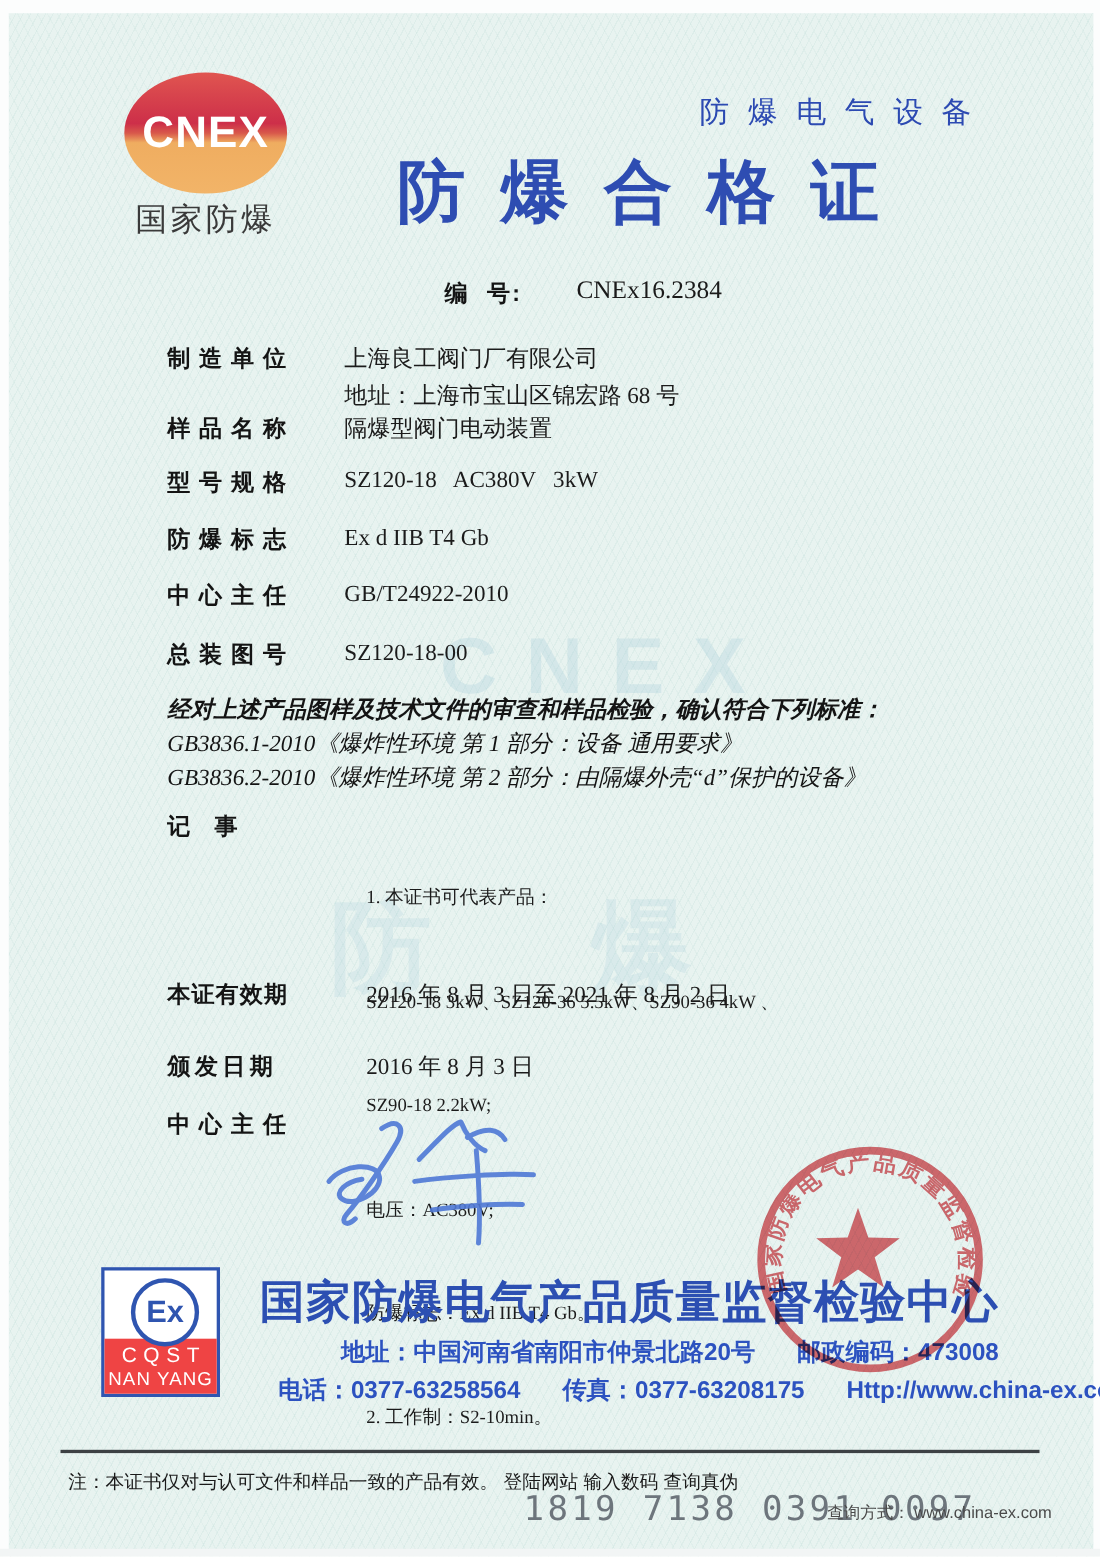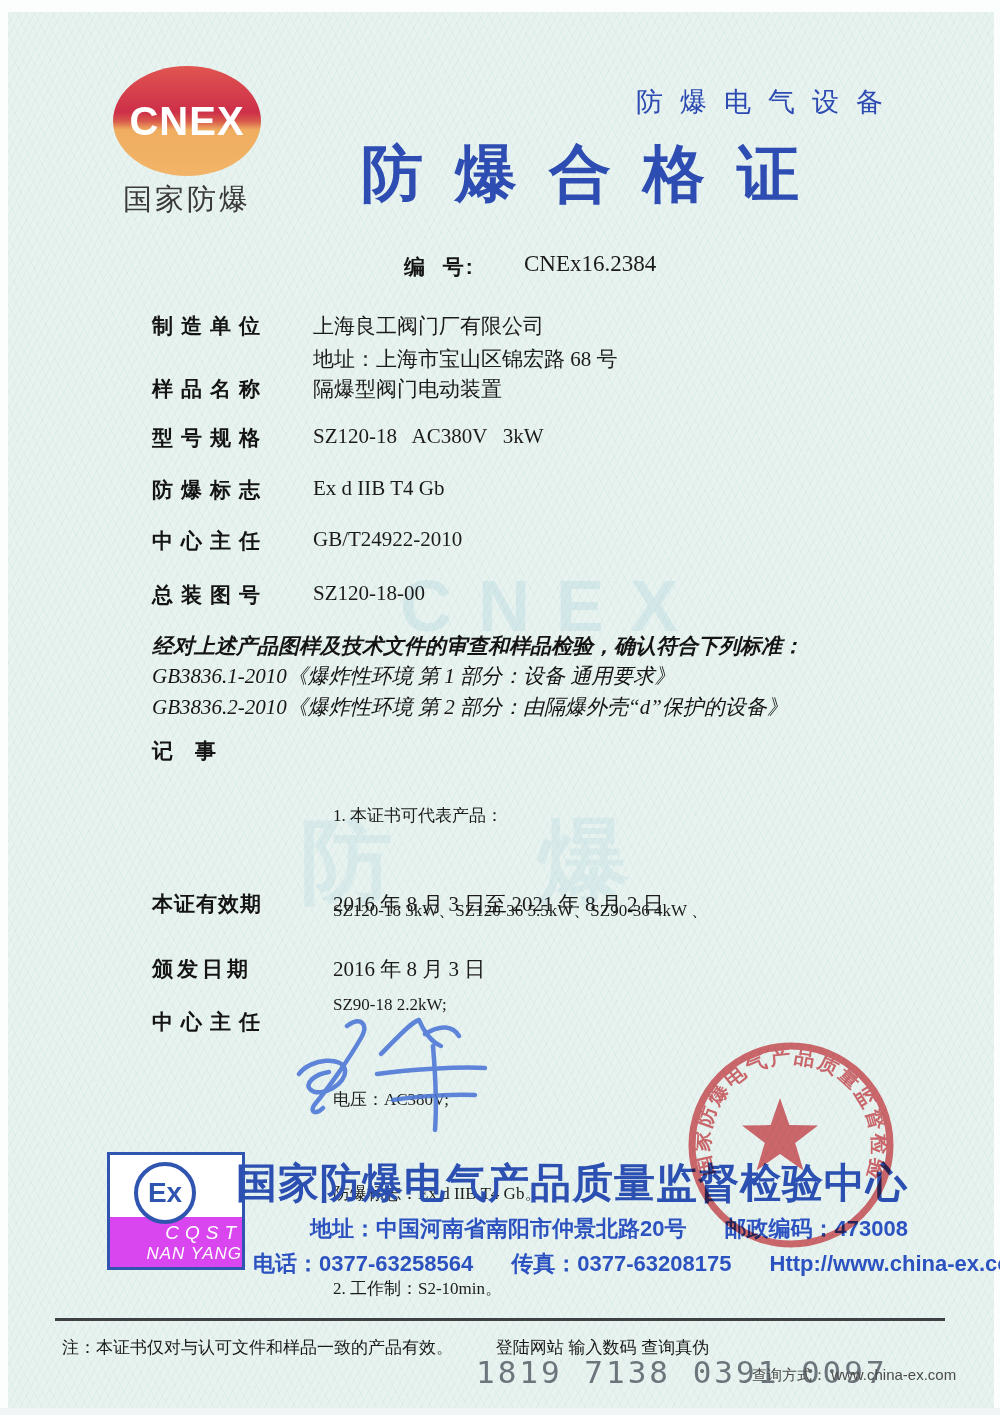--- a/index.html
+++ b/index.html
@@ -45,43 +45,43 @@
   .statement{position:absolute;left:152px;top:630px;width:740px;font-size:21px;line-height:31px;color:#141414;font-style:italic;}
   .statement .l1{font-weight:600;}
   .statement .gb{font-family:"Liberation Serif","DejaVu Serif",serif;}
   .notes{position:absolute;left:333px;top:737px;width:520px;font-size:17px;line-height:31.5px;
     color:#1b1b1b;font-family:"Liberation Serif","DejaVu Serif",serif;white-space:pre-wrap;}
 
   
   .sig{position:absolute;left:285px;top:1012px;}
 
   
-  .exbadge{position:absolute;left:107px;top:1152px;width:138px;height:118px;background:#fff;
+  .exbadge{position:absolute;left:92px;top:1152px;width:108px;height:118px;background:#fff;
     border:3px solid #2f55b0;box-sizing:border-box;}
   .exbadge .circle{position:absolute;left:24px;top:7px;width:62px;height:62px;border:4px solid #2f55b0;
     border-radius:50%;background:#fff;display:flex;align-items:center;justify-content:center;z-index:2;box-sizing:border-box;}
   .exbadge .circle span{color:#2f55b0;font-size:28px;font-weight:bold;}
-  .exbadge .band{position:absolute;left:0;bottom:0;width:100%;height:50px;background:#d946ef;
-    text-align:right;color:#fff;z-index:1;font-style:italic;}
+  .exbadge .band{position:absolute;left:0;bottom:0;width:100%;height:50px;background:#ef4444;
+    text-align:center;color:#fff;z-index:1;}
   .exbadge .band .cqst{display:block;margin-top:5px;font-size:19px;letter-spacing:6px;text-indent:6px;}
   .exbadge .band .ny{display:block;font-size:17px;letter-spacing:1px;}
   .org-name{position:absolute;left:236px;top:1156px;width:700px;font-size:41px;font-weight:bold;
     color:#2c4fb2;letter-spacing:1px;white-space:nowrap;}
   .contact{position:absolute;font-size:22px;font-weight:bold;color:#2c52c0;white-space:nowrap;}
   .contact .gap{display:inline-block;width:32px;}
   .c1{left:310px;top:1214px;}
   .c2{left:253px;top:1249px;}
 
   
   .stamp{position:absolute;left:676px;top:1030px;opacity:.84;mix-blend-mode:multiply;pointer-events:none;}
 
   
   .rule{position:absolute;left:55px;top:1318px;width:890px;height:3px;background:#3d4144;}
   .fnote{position:absolute;left:62px;top:1336px;font-size:17px;color:#1a1a1a;}
-  .fnote .hint{margin-left:38px;}
+  .fnote .hint{}
   .serial{position:absolute;left:476px;top:1354px;font-size:31px;color:#6d757c;
     font-family:"DejaVu Sans Mono","Liberation Mono",monospace;letter-spacing:3px;}
   .query{position:absolute;left:752px;top:1366px;font-size:15px;color:#4a4a4a;}
 </style>
 </head>
 <body>
 
 <div class="page">
   <div class="edge t"></div>
   <div class="edge l"></div>

